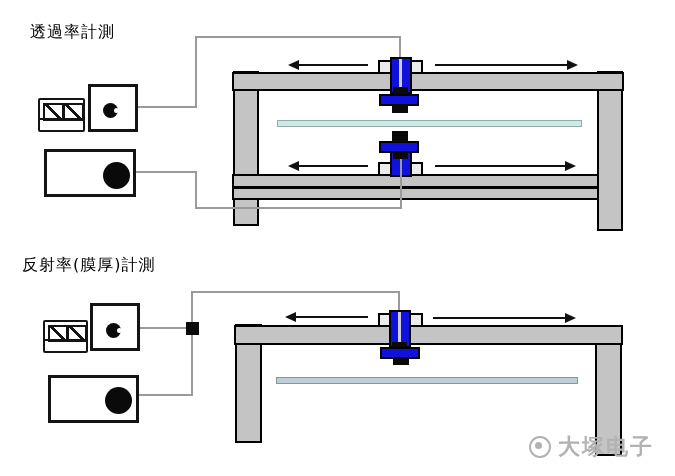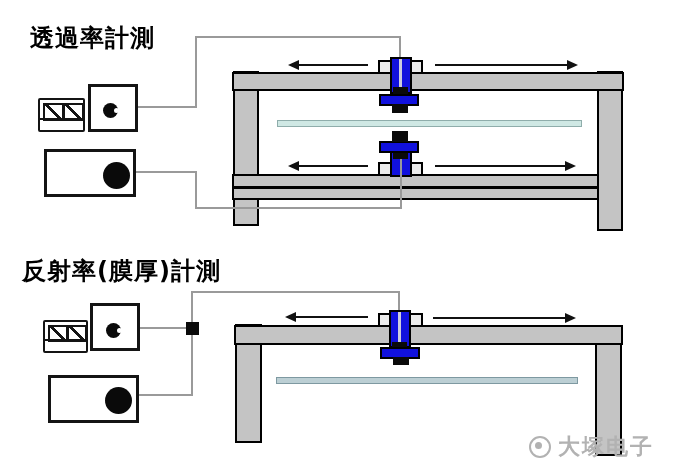--- a/index.html
+++ b/index.html
@@ -10,21 +10,21 @@
     --glass-bottom:#bccfd4;
     --cable-gray:#9a9a9a;
     --arrow-black:#111111;
     --watermark-gray:#b2b2b2;
     --outline-black:#000000;
   }
   html,body{margin:0;padding:0;background:#fff;}
   body{font-family:"DejaVu Sans","Liberation Sans",sans-serif;}
   .canvas{position:relative;width:675px;height:476px;background:#fff;overflow:hidden;}
   .abs{position:absolute;box-sizing:border-box;}
-  .title{color:#000;font-size:24px;font-weight:700;letter-spacing:1px;white-space:nowrap;}
+  .title{color:#000;font-size:16px;font-weight:400;letter-spacing:1px;white-space:nowrap;}
   .col{background:var(--frame-gray);border:2px solid var(--outline-black);}
   .beam{background:var(--frame-gray);border:2px solid var(--outline-black);}
   .beam-divider{position:absolute;left:0;right:0;top:10px;height:3px;background:var(--outline-black);}
   .glass{border:1px solid #8fadab;}
   .cable{background:var(--cable-gray);}
   .blue{background:var(--sensor-blue);border:2px solid var(--outline-black);}
   .blk{background:#0a0a0a;}
   .carriage{background:var(--carriage-white);border:2px solid var(--outline-black);}
   .fiber{background:#ccccdc;}
   .unitbox{border:3px solid #141414;background:#fff;}

